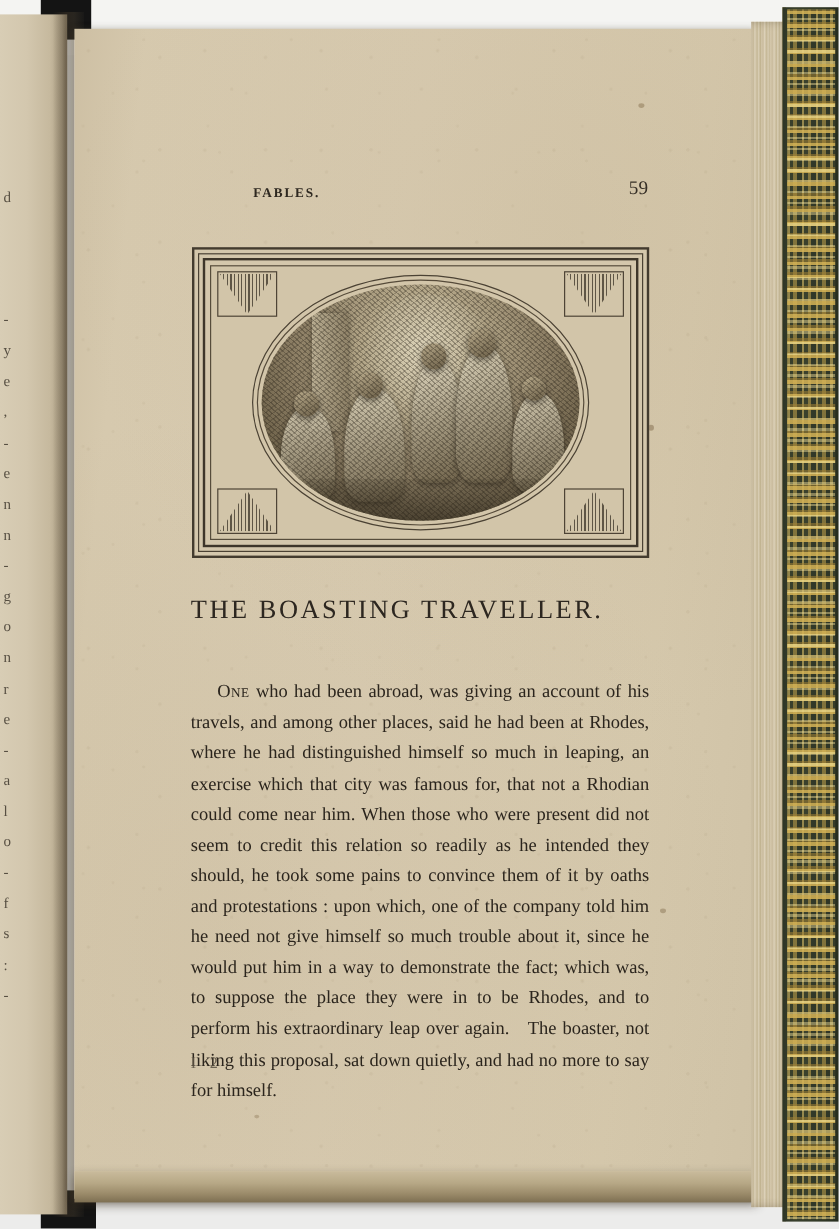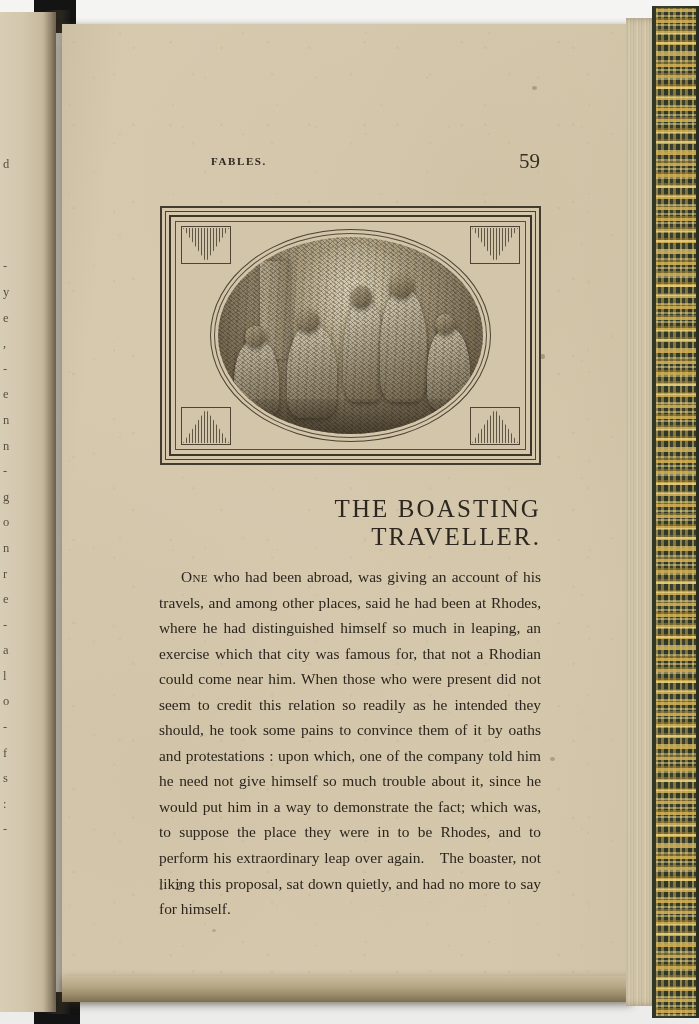--- a/index.html
+++ b/index.html
@@ -106,21 +106,21 @@
   .running-head {
     position:absolute; left:97px; top:131px; width:382px; height:20px;
   }
   .rh-title {
     position:absolute; left:52px; top:0;
     font-size:11px; letter-spacing:1.6px; color:#2e2820;
     font-weight:700; font-variant:small-caps;
   }
   .rh-folio {
     position:absolute; right:1px; top:-6px;
-    font-size:21px; color:#352e25; font-family:"Liberation Serif", serif;
+    font-size:16px; color:#352e25; font-family:"Liberation Serif", serif;
   }
 
   
   .plate { position:absolute; left:98px; top:182px; width:381px; height:259px; }
   .plate-outer {
     position:absolute; inset:0;
     border:2.5px solid #433b2e;
     background:#d4c7ac;
   }
   .plate-rule2 { position:absolute; left:5px; top:5px; right:5px; bottom:5px; border:1px solid #4a4133; }
@@ -186,21 +186,21 @@
   }
   .fig.head { border-radius:50%; background:linear-gradient(150deg,#b9ab8c,#6a5e47); }
   .ground {
     position:absolute; left:0; bottom:0; width:100%; height:18%;
     background:linear-gradient(180deg, rgba(70,62,46,.2), rgba(58,50,36,.72));
   }
 
   
   .fable-title {
     position:absolute; left:97px; top:471px; width:382px;
-    text-align:right; font-size:25px; letter-spacing:2.1px;
+    text-align:left; font-size:22px; letter-spacing:2.1px;
     color:#2d2720;
   }
 
   
   .body {
     position:absolute; left:97px; top:540px; width:382px;
     font-size:15.4px; line-height:25.55px; color:#2b251d;
     text-align:justify; text-align-last:left;
   }
   .body p { margin:0; }

